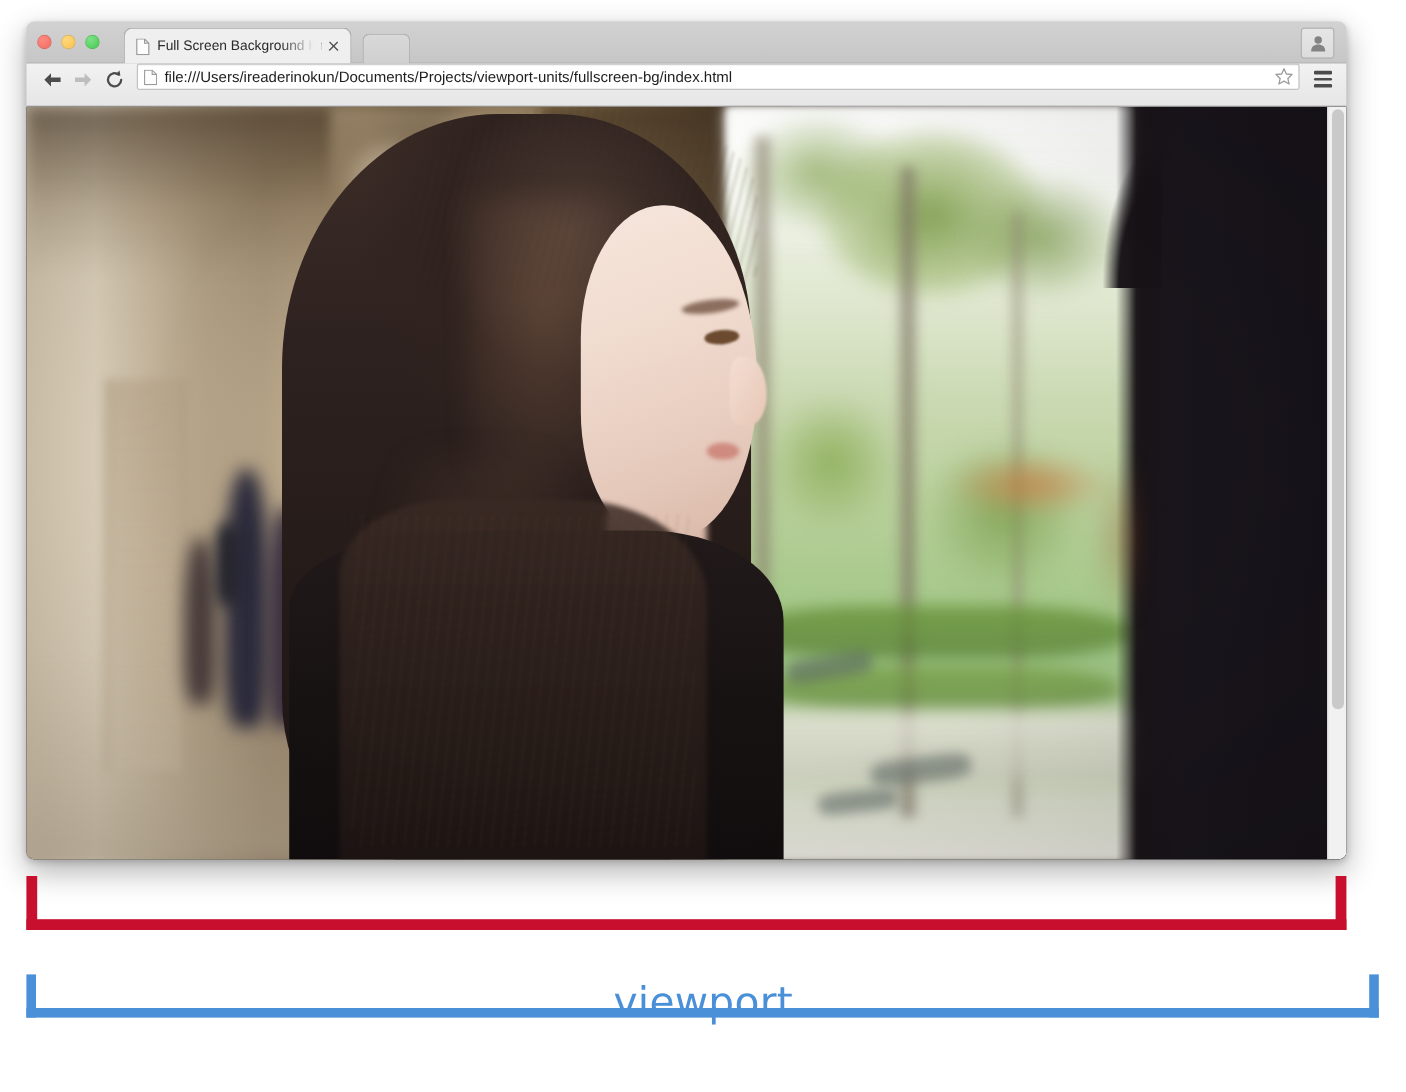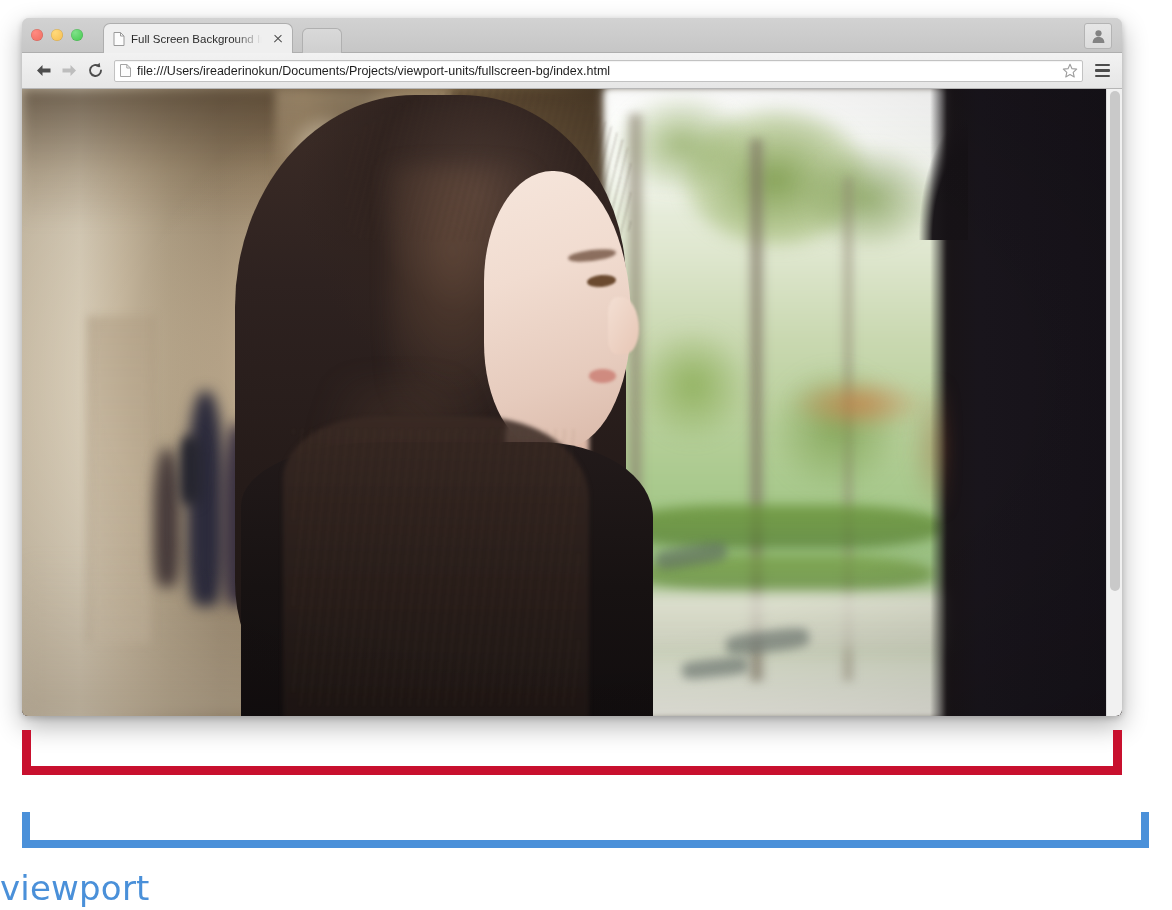--- a/index.html
+++ b/index.html
@@ -138,21 +138,20 @@
     justify-content: center;
   }
 
   
   #toolbar {
     position: relative;
     height: 36px;
     background: linear-gradient(#f2f2f2, #e6e6e6);
     border-bottom: 1px solid #b6b6b6;
     display: flex;
-    align-items: center;
     padding: 0 8px;
   }
   .nav-btn {
     width: 26px; height: 26px;
     display: flex;
     align-items: center;
     justify-content: center;
     flex: 0 0 auto;
   }
 
@@ -502,22 +501,22 @@
     left: 0; bottom: 0; width: 100%; height: 8px;
     background: #4a90d9;
   }
   #bracket-viewport .cap { width: 8px; height: 36px; background: #4a90d9; top: 0; }
   #bracket-viewport .cap.left  { left: 0; }
   #bracket-viewport .cap.right { right: 0; }
 
   #label-viewport {
     position: absolute;
     left: 0; right: 0;
-    top: 868px;
-    text-align: left;
+    top: 816px;
+    text-align: center;
     font-size: 34px;
     color: #4a90d9;
     letter-spacing: 0.2px;
     font-family: "DejaVu Sans", sans-serif;
   }
 </style>
 </head>
 <body>
 
 <div id="stage">

